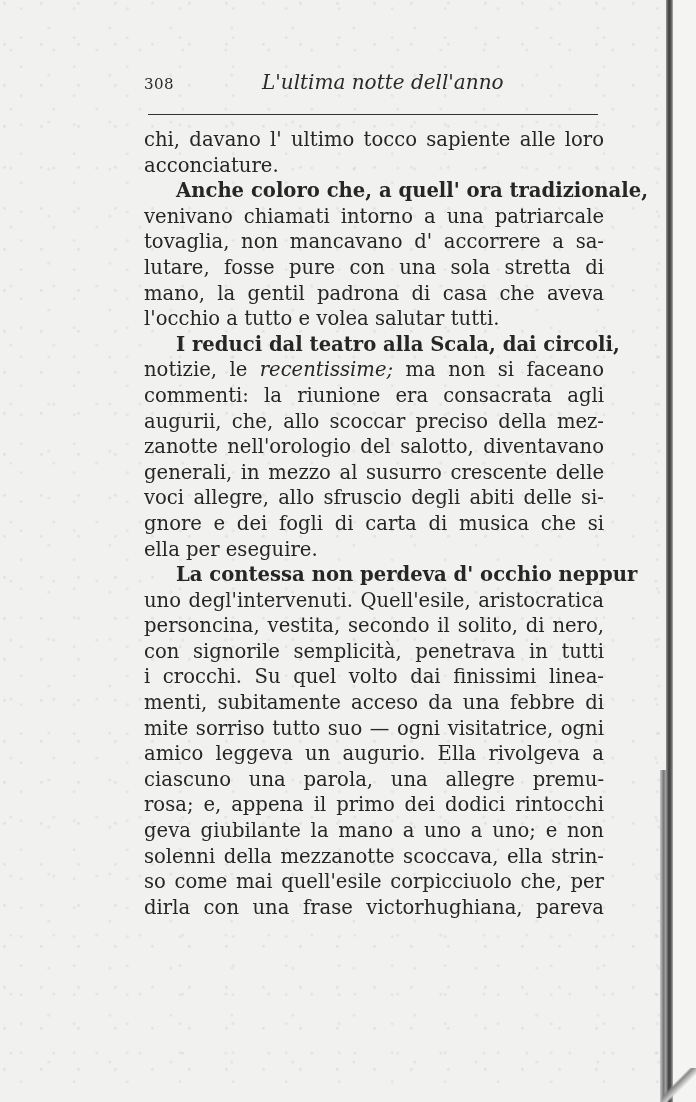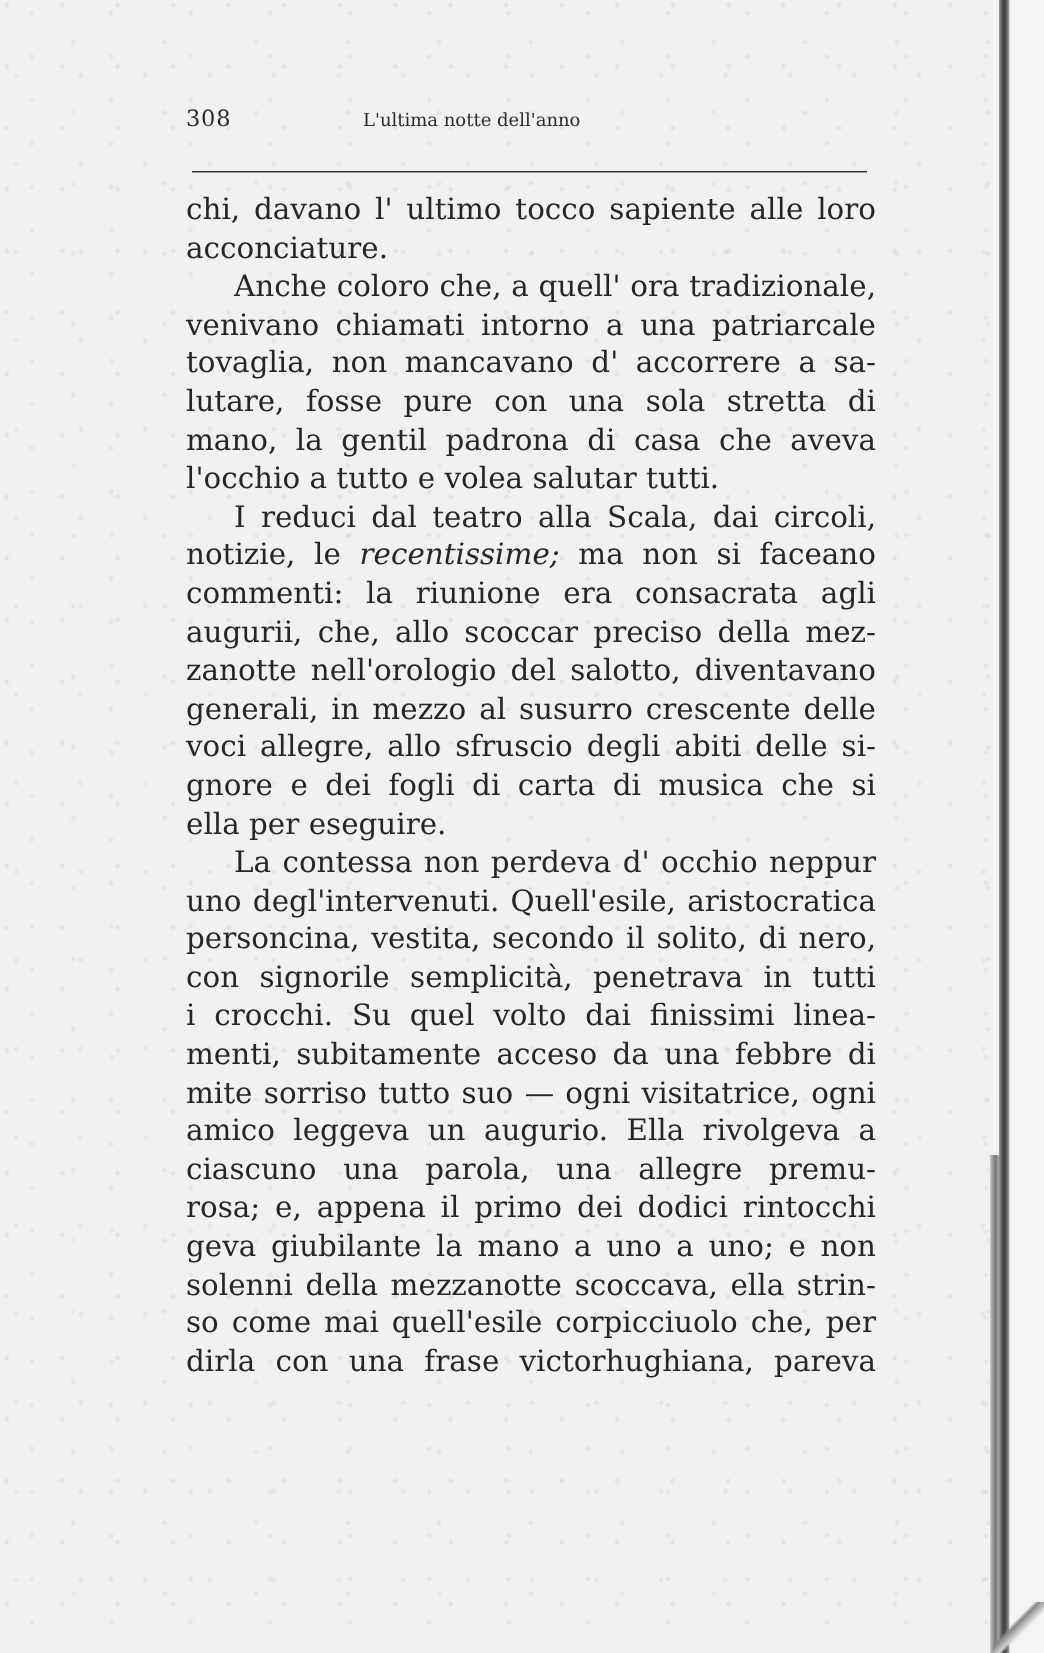--- a/index.html
+++ b/index.html
@@ -53,37 +53,38 @@
     .right-margin {
       position: absolute;
       top: 0;
       left: 673px;
       width: 23px;
       height: 1102px;
       background: #f4f4f2;
     }
     .page {
       position: absolute;
-      left: 124px;
+      left: 144px;
       top: 70px;
       width: 474px;
     }
     .running-head {
       display: flex;
       align-items: baseline;
       height: 30px;
       font-size: 16px;
     }
     .page-number {
       width: 118px;
       font-size: 15px;
       letter-spacing: 0.5px;
     }
     .running-title {
-      font-size: 12px;
+      font-style: italic;
+      font-size: 20px;
       text-align: right;
     }
     .rule {
       height: 0;
       border-top: 1.6px solid #333;
       margin-top: 14px;
       margin-left: 4px;
       width: 450px;
     }
     .body-text {
@@ -100,20 +101,21 @@
       width: 460px;
       height: 25.6px;
       overflow: visible;
     }
     .line.last {
       text-align-last: left;
     }
     .line.indent {
       padding-left: 32px;
       width: 428px;
+      font-weight: bold;
     }
     em.it {
       font-style: italic;
     }
   </style>
 </head>
 <body>
 
 <div class="speckle"></div>
 <div class="right-margin"></div>

